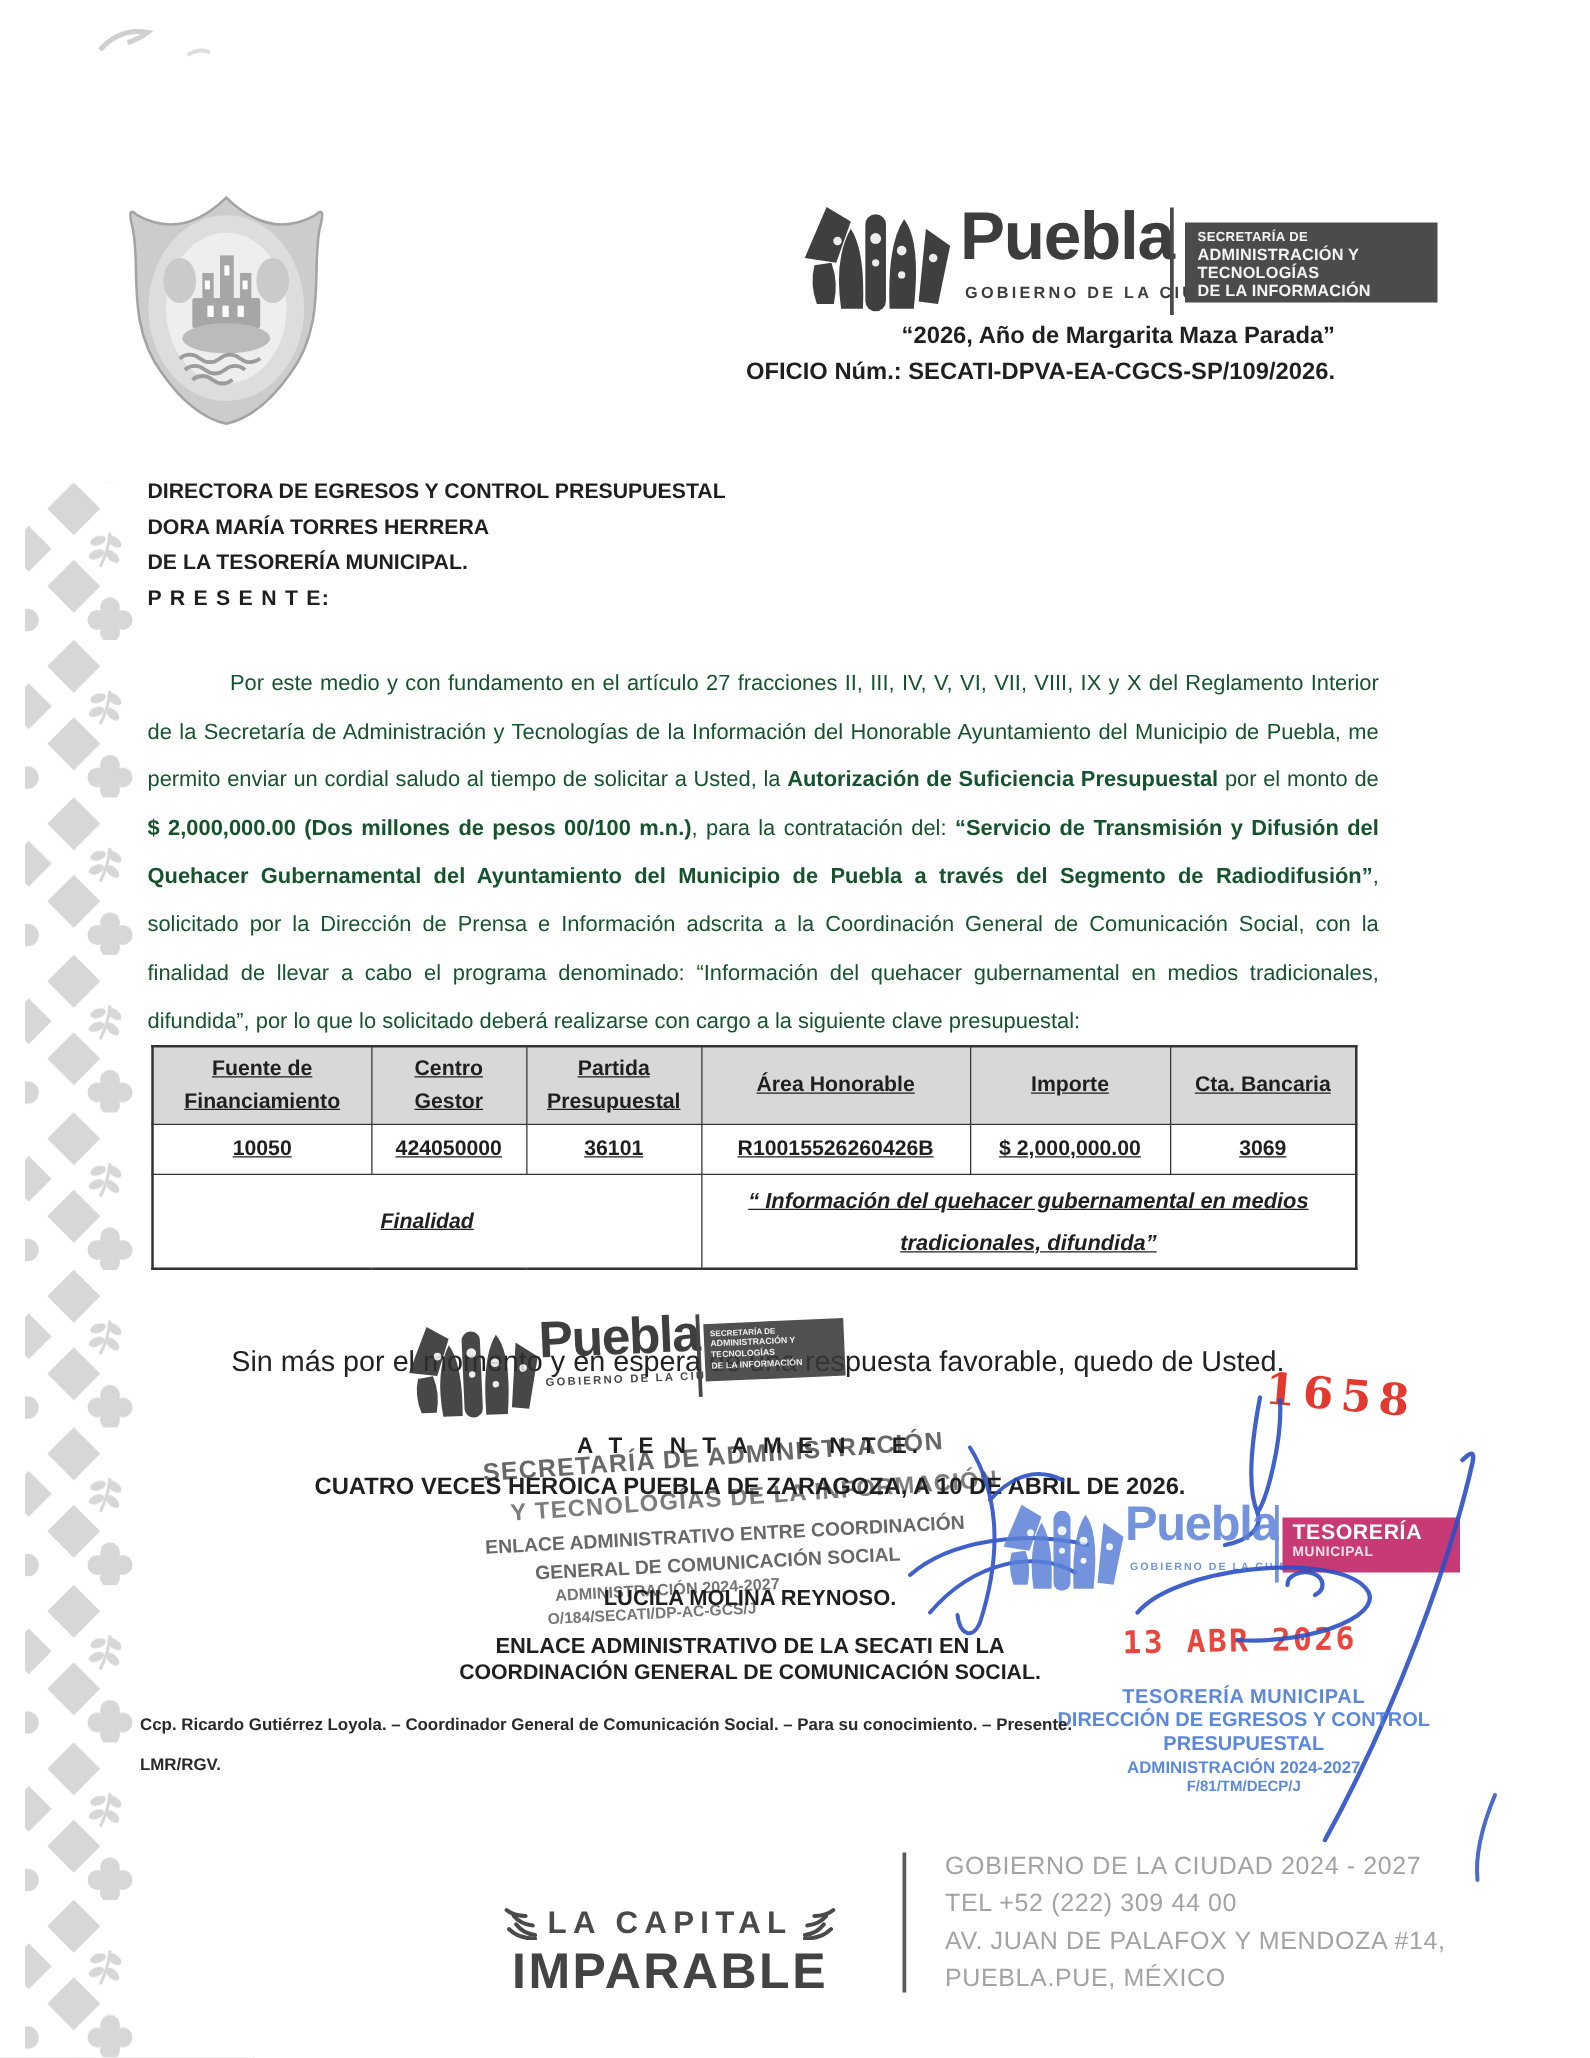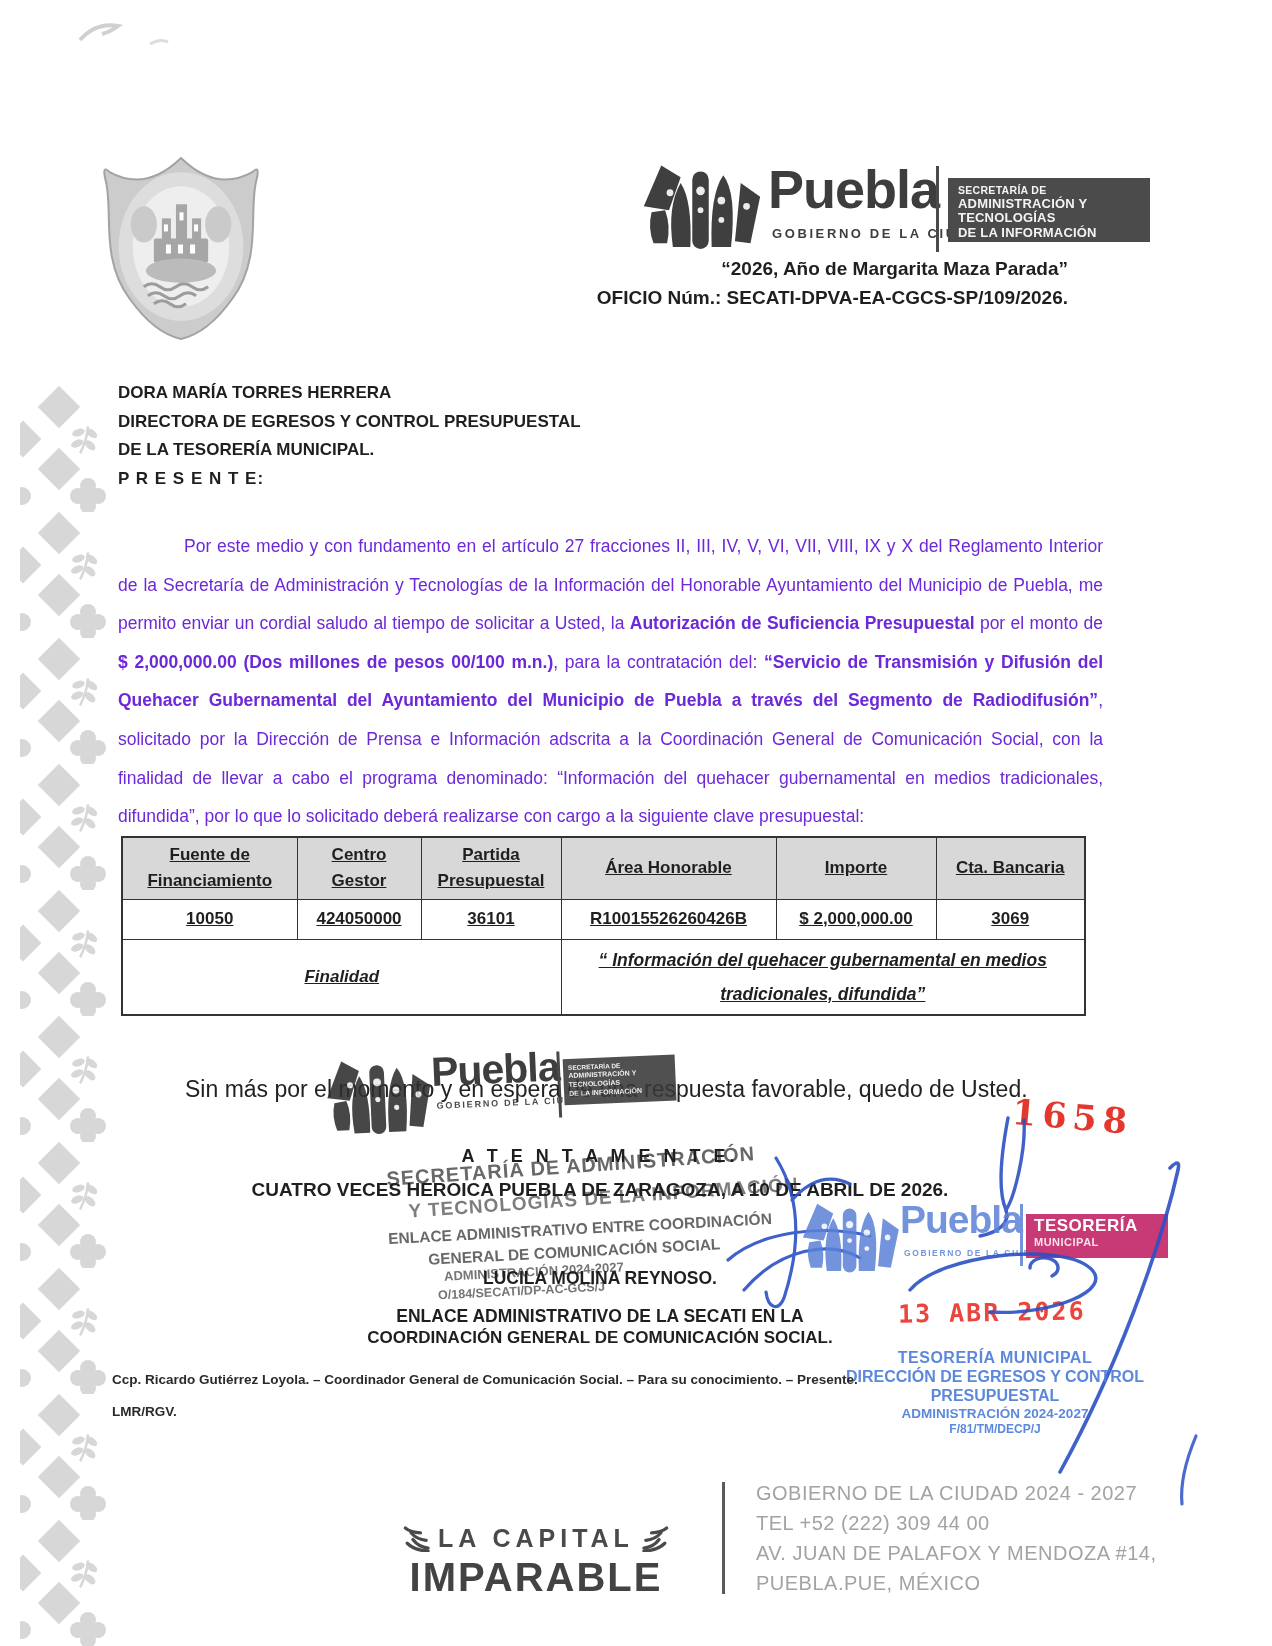--- a/index.html
+++ b/index.html
@@ -24,21 +24,21 @@
   #hdr-box .l2, #hdr-box .l3 { font-size:13px; font-weight:bold; letter-spacing:.2px; }
   #motto  { left:590px; top:258px; width:478px; text-align:right; font-size:19px; font-weight:bold; }
   #oficio { left:560px; top:287px; width:508px; text-align:right; font-size:19px; font-weight:bold; }
 
   
   #addressee { left:118px; top:379px; font-size:17px; font-weight:bold; line-height:28.5px; }
   #addressee .sal { letter-spacing:1px; }
 
   
   #body-par { left:118px; top:527px; width:985px; font-size:17.5px; line-height:38.6px;
-              text-align:justify; text-indent:66px; color:#6d28d9; }
+              text-align:justify; text-indent:66px; color:#14532d; }
 
   
   #budget-table { left:121px; top:836px;text-decoration:underline; }
   table.ptable { border-collapse:collapse; table-layout:fixed; width:963px;
                  border:2.5px solid #333; font-size:17px; }
   table.ptable th, table.ptable td { border:1.6px solid #333; text-align:center; vertical-align:middle; }
   table.ptable thead th { background:#d8d8d8; font-weight:bold; height:62px; line-height:1.55; padding:0 6px; }
   table.ptable tr.vals td { height:40px; font-weight:bold; }
   table.ptable tr.fin td { height:76px; font-style:italic; font-weight:bold; }
   td.fin-text { font-size:17.5px; line-height:34px; padding:0 14px; }
@@ -203,22 +203,22 @@
   <div class="abs" id="hdr-divider"></div>
   <div class="abs" id="hdr-box">
     <div class="l1">SECRETARÍA DE</div>
     <div class="l2">ADMINISTRACIÓN Y TECNOLOGÍAS</div>
     <div class="l3">DE LA INFORMACIÓN</div>
   </div>
   <div class="abs" id="motto">“2026, Año de Margarita Maza Parada”</div>
   <div class="abs" id="oficio">OFICIO Núm.: SECATI-DPVA-EA-CGCS-SP/109/2026.</div>
 
   <div class="abs" id="addressee">
+    <div>DIRECTORA DE EGRESOS Y CONTROL PRESUPUESTAL</div>
     <div>DORA MARÍA TORRES HERRERA</div>
-    <div>DIRECTORA DE EGRESOS Y CONTROL PRESUPUESTAL</div>
     <div>DE LA TESORERÍA MUNICIPAL.</div>
     <div class="sal">P R E S E N T E:</div>
   </div>
 
   <p class="abs" id="body-par"><span>Por este medio y con fundamento en el artículo 27 fracciones II, III, IV, V, VI, VII, VIII, IX y X del Reglamento Interior de la Secretaría de Administración y Tecnologías de la Información del Honorable Ayuntamiento del Municipio de Puebla, me permito enviar un cordial saludo al tiempo de solicitar a Usted, la </span><span class="b">Autorización de Suficiencia Presupuestal</span><span> por el monto de </span><span class="b">$ 2,000,000.00 (Dos millones de pesos 00/100 m.n.)</span><span>, para la contratación del: </span><span class="b">“Servicio de Transmisión y Difusión del Quehacer Gubernamental del Ayuntamiento del Municipio de Puebla a través del Segmento de Radiodifusión”</span><span>, solicitado por la Dirección de Prensa e Información adscrita a la Coordinación General de Comunicación Social, con la finalidad de llevar a cabo el programa denominado: “Información del quehacer gubernamental en medios tradicionales, difundida”, por lo que lo solicitado deberá realizarse con cargo a la siguiente clave presupuestal:</span></p>
 
   <div class="abs" id="budget-table">
     <table class="ptable">
       <colgroup>
         <col style="width:175px">

